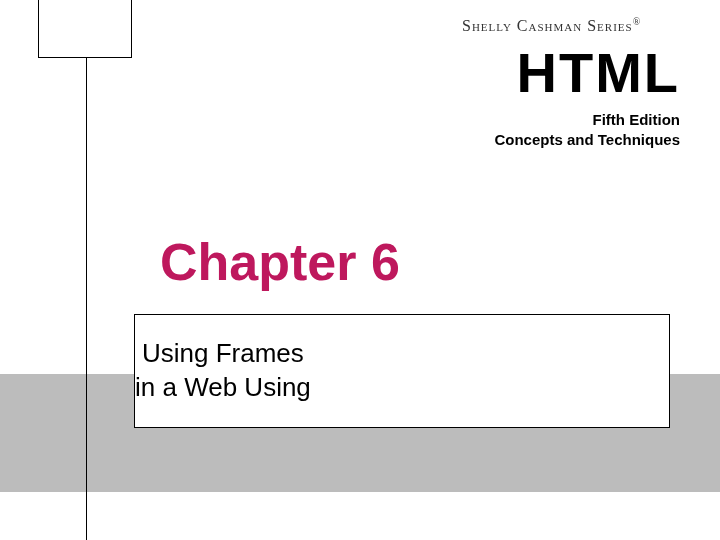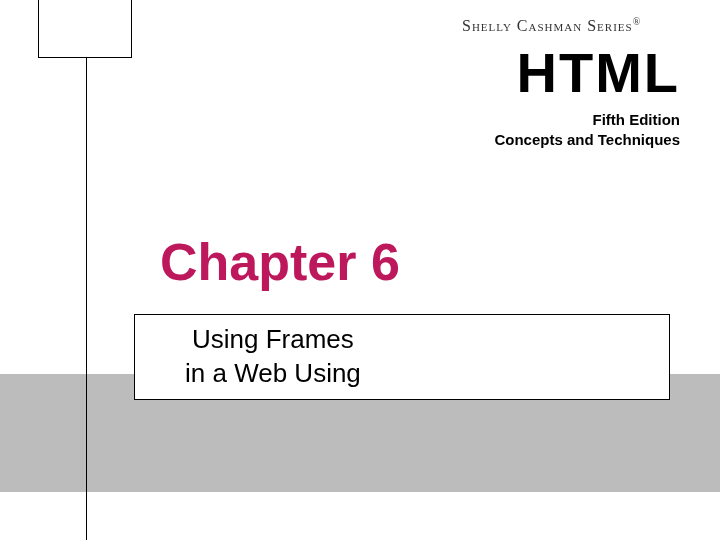--- a/index.html
+++ b/index.html
@@ -92,26 +92,25 @@
       font-size: 52px;
       font-weight: 900;
       color: #be185d;
       margin-top: 20px;
     }
     .chapter-box {
       position: absolute;
       left: 134px;
       top: 314px;
       width: 536px;
-      height: 86px;
+      height: 114px;
       border: 1px solid #000;
       background: #ffffff;
       display: flex;
       align-items: center;
-      padding-left: 50px;
     }
     .chapter-topic {
       font-family: Arial, sans-serif;
       font-size: 26px;
       color: #000;
       text-align: center;
       line-height: 1.3;
     }
   </style>
 </head>

